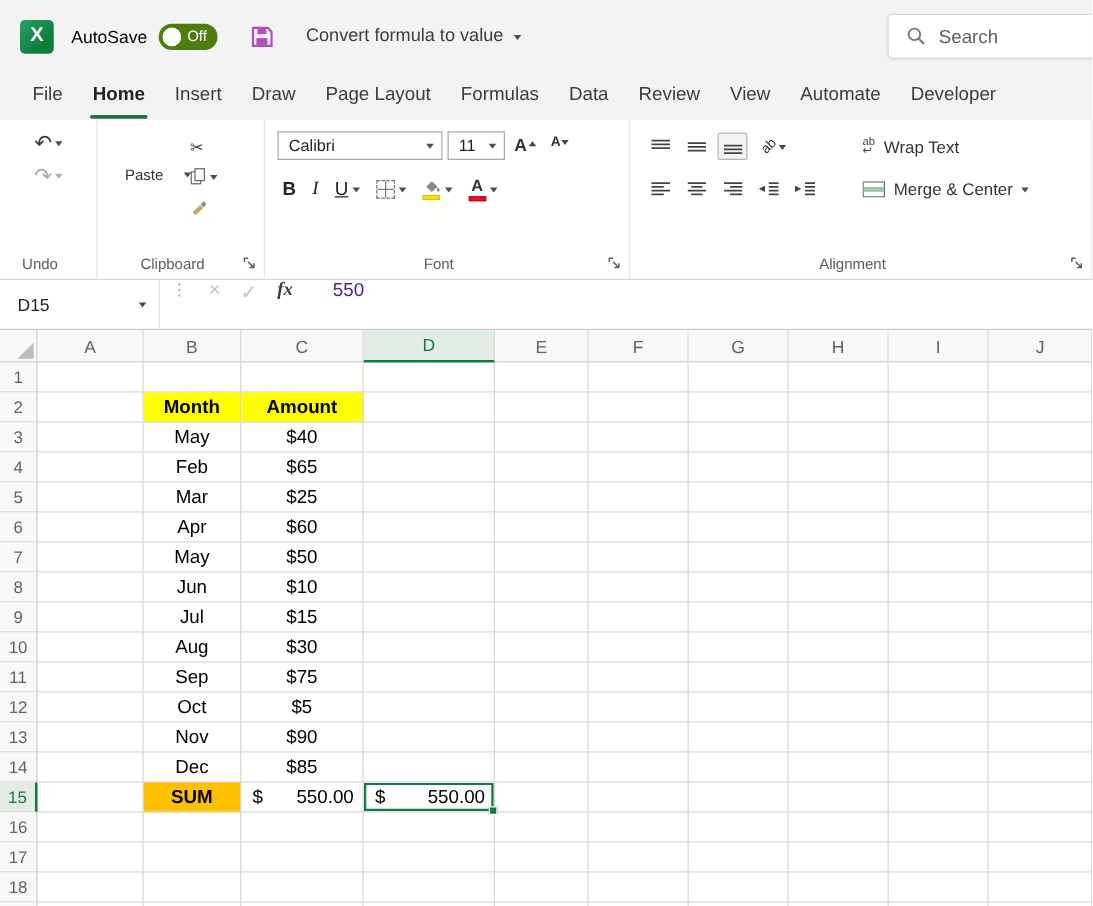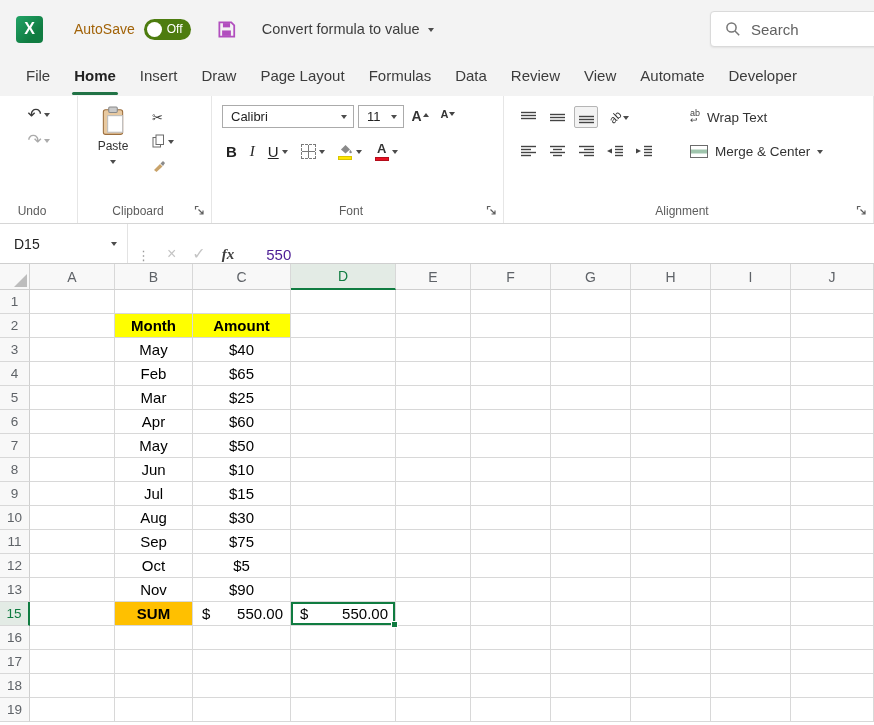--- a/index.html
+++ b/index.html
@@ -6,21 +6,21 @@
   html,body { background:#fff; }
   .app{
     position:relative; width:874px; height:725px; overflow:hidden;
     background:#fff; font-family:"Liberation Sans", sans-serif; color:#333;
   }
 
   
   .titlebar{ height:58px; background:#f3f3f3; display:flex; align-items:center; padding-left:16px; position:relative; }
   .excel-logo{ width:27px; height:27px; border-radius:4px; background:linear-gradient(135deg,#21A366 0%,#107C41 70%);
     color:#fff; font-weight:700; font-size:16px; display:flex; align-items:center; justify-content:center; }
-  .autosave-label{ margin-left:31px; font-size:14px; color:#a16207; }
+  .autosave-label{ margin-left:14px; font-size:14px; color:#000000; }
   .toggle{ margin-left:9px; width:47px; height:21px; border-radius:11px; background:#4d7c0f; display:flex; align-items:center; padding-left:3px; }
   .toggle .knob{ width:15px; height:15px; border-radius:50%; background:#fff; }
   .toggle .t-state{ color:#fff; font-size:12px; margin-left:5px; }
   .save-wrap{ margin-left:26px; display:flex; align-items:center; }
   .qat-cmd{ margin-left:26px; display:flex; align-items:center; font-size:14.5px; color:#3c3c3c; gap:8px; }
   .searchbox{ position:absolute; left:710px; top:11px; width:190px; height:36px; background:#fff;
     border:1px solid #dadada; border-radius:4px; box-shadow:0 1px 2px rgba(0,0,0,.07);
     display:flex; align-items:center; gap:10px; padding-left:14px; font-size:15px; color:#616161; }
 
   
@@ -39,21 +39,21 @@
   .g-undo{ width:78px; } .g-clip{ width:134px; } .g-font{ width:292px; } .g-align{ flex:1; }
   .glabel{ position:absolute; bottom:5px; left:0; right:13px; text-align:center; font-size:12px; color:#5c5c5c; }
   .launcher{ position:absolute; bottom:7px; right:6px; }
 
   .undo-stack{ display:flex; flex-direction:column; align-items:center; padding-top:10px; gap:9px; }
   .icon-btn{ display:flex; align-items:center; gap:2px; }
   .glyph{ font-size:17px; color:#3b3b3b; line-height:1; }
   .icon-btn.disabled .glyph{ color:#ababab; }
 
   .clip-content{ display:flex; padding:8px 0 0 6px; }
-  .paste-btn{ width:58px; display:flex; flex-direction:column; align-items:center; gap:3px; padding-top:2px; }
+  .paste-btn{ width:58px; display:flex; align-items:center; gap:16px; padding-top:2px; }
   .paste-btn .p-label{ font-size:12px; color:#333; }
   .clip-minis{ display:flex; flex-direction:column; gap:8px; padding:5px 0 0 10px; }
   .mini{ display:flex; align-items:center; gap:3px; height:16px; }
   .mini .glyph{ font-size:13px; }
 
   .font-row1{ display:flex; align-items:center; margin:9px 0 0 10px; gap:4px; }
   .combo{ height:23px; border:1px solid #ababab; background:#fff; display:flex; align-items:center;
     justify-content:space-between; font-size:13px; color:#222; padding:0 6px 0 8px; }
   .combo-font{ width:132px; } .combo-size{ width:46px; }
   .sizer{ width:24px; height:22px; display:flex; align-items:flex-start; justify-content:center; gap:1px; padding-top:2px; }
@@ -79,21 +79,21 @@
   .ar1{ margin-top:8px; } .ar2{ margin-top:8px; }
   .al-ic{ width:24px; height:22px; display:flex; align-items:center; justify-content:center; }
   .al-ic.boxed{ border:1px solid #b5b5b5; background:#f3f3f3; border-radius:2px; }
   .orient{ display:flex; align-items:center; gap:2px; margin-left:6px; }
   .orient .txt{ display:inline-block; transform:rotate(-45deg); font-size:11px; color:#333; }
   .cmd{ position:absolute; left:186px; top:0; height:26px; display:flex; align-items:center; gap:7px;
     font-size:13.5px; color:#333; white-space:nowrap; }
   .wrap-ic{ display:flex; flex-direction:column; line-height:7px; font-size:9px; color:#444; align-items:flex-start; }
 
   
-  .fbar{ height:40px; background:#fff; border-bottom:1px solid #cfcfcf; display:flex; align-items:flex-end; }
+  .fbar{ height:40px; background:#fff; border-bottom:1px solid #cfcfcf; display:flex; align-items:flex-start; }
   .namebox{ width:128px; height:100%; display:flex; align-items:center; padding:0 10px 0 14px;
     border-right:1px solid #e3e3e3; font-size:14px; color:#222; }
   .namebox .chev{ margin-left:auto; }
   .vdots{ color:#9a9a9a; font-size:13px; padding:0 9px; }
   .fb-btn{ font-size:16px; color:#c4c4c4; padding:0 8px; }
   .fb-fx{ font-family:"Liberation Serif", serif; font-style:italic; font-weight:700; font-size:15px; color:#3d3d3d; padding:0 8px; }
   .fb-value{ font-size:15px; color:#4c1d95; padding-left:24px; }
 
   
   .grid{ height:461px; overflow:hidden; background:#fff; }
@@ -555,20 +555,33 @@
         <div class="cell" style="width: 98px;">$90</div>
         <div class="cell" style="width: 105px;"></div>
         <div class="cell" style="width: 75px;"></div>
         <div class="cell" style="width: 80px;"></div>
         <div class="cell" style="width: 80px;"></div>
         <div class="cell" style="width: 80px;"></div>
         <div class="cell" style="width: 80px;"></div>
         <div class="cell" style="width: 83px;"></div>
       </div>
       <div class="grid-row">
+        <div class="row-header">14</div>
+        <div class="cell" style="width: 85px;"></div>
+        <div class="cell" style="width: 78px;">Dec</div>
+        <div class="cell" style="width: 98px;">$85</div>
+        <div class="cell" style="width: 105px;"></div>
+        <div class="cell" style="width: 75px;"></div>
+        <div class="cell" style="width: 80px;"></div>
+        <div class="cell" style="width: 80px;"></div>
+        <div class="cell" style="width: 80px;"></div>
+        <div class="cell" style="width: 80px;"></div>
+        <div class="cell" style="width: 83px;"></div>
+      </div>
+      <div class="grid-row">
         <div class="row-header sel-row">15</div>
         <div class="cell" style="width: 85px;"></div>
         <div class="cell hl-orange" style="width: 78px;">SUM</div>
         <div class="cell accounting" style="width: 98px;">
           <span>$</span>
           <span>550.00</span>
         </div>
         <div class="cell sel-cell accounting" style="width: 105px;">
           <span>$</span>
           <span>550.00</span>

